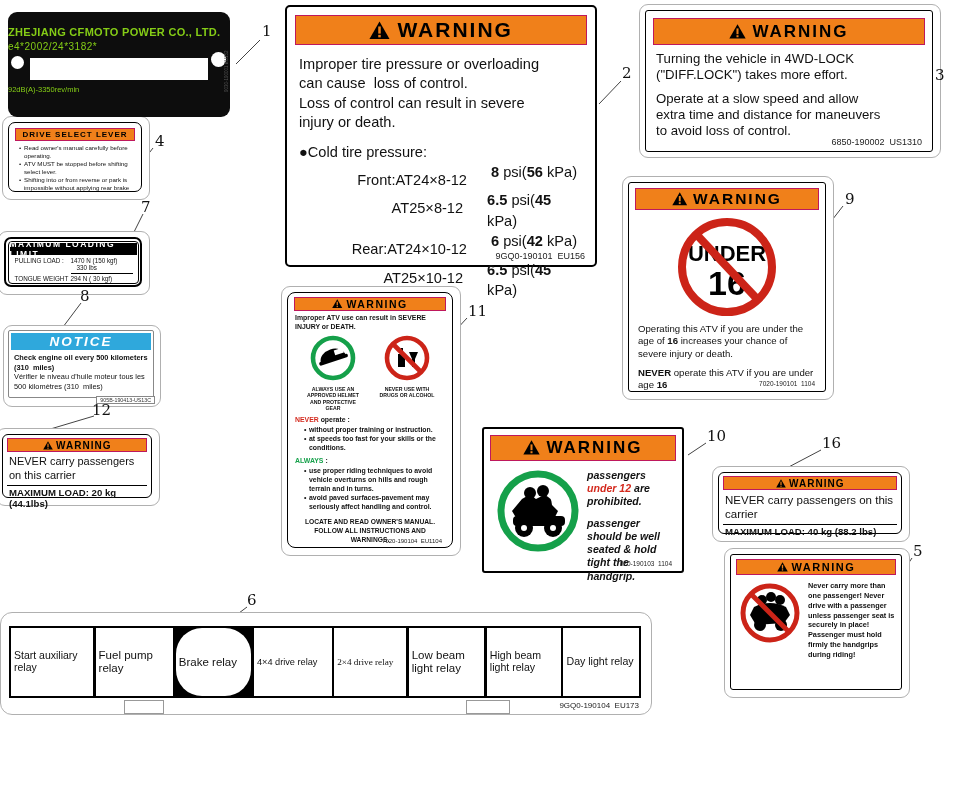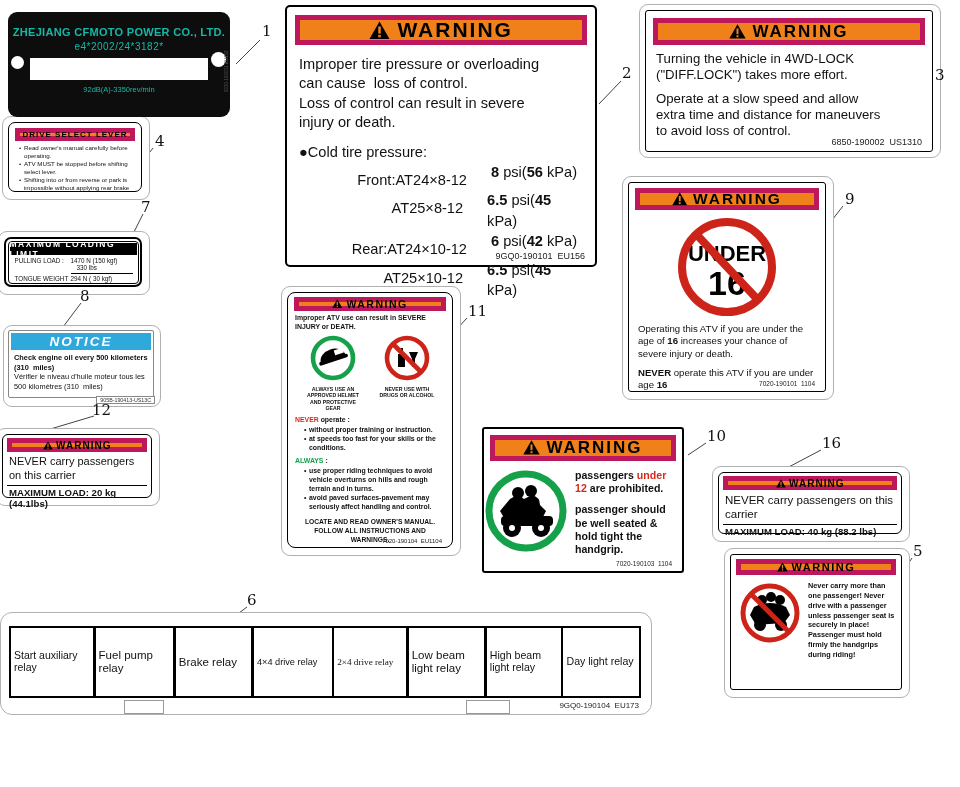--- a/index.html
+++ b/index.html
@@ -5,29 +5,29 @@
   html,body{margin:0;padding:0;background:#fff;}
   #page{position:relative;width:960px;height:787px;background:#fff;overflow:hidden;
         font-family:"Liberation Sans",sans-serif;color:#111;}
   .pre{white-space:pre-wrap;}
   
   .sticker{position:absolute;border:1px solid #b0b0b0;border-radius:9px;background:#fff;}
   
   .lbl{position:absolute;background:#fff;border:1.6px solid #000;border-radius:5px;box-sizing:border-box;}
   .hdr{display:flex;align-items:center;justify-content:center;gap:.35em;
        font-weight:bold;color:#000;box-sizing:border-box;}
-  .hdr.orange{background:#F0801A;border:5px solid #be185d;}
+  .hdr.orange{background:#F0801A;border:1px solid #be185d;}
   .tri{width:1em;height:.9em;flex:0 0 auto;}
   
   .callout{position:absolute;font-family:"DejaVu Serif",serif;font-size:15px;color:#111;}
   #leads{position:absolute;left:0;top:0;pointer-events:none;}
 
   
   .plate{position:absolute;left:8px;top:12px;width:222px;height:105px;background:#0d0d0d;
-         border-radius:9px;color:#14b8a6;text-align:center;}
+         border-radius:9px;color:#84cc16;text-align:left;}
   .plate-company{font-size:11px;font-weight:bold;letter-spacing:.3px;margin-top:14px;}
   .plate-approval{font-size:10px;margin-top:3px;letter-spacing:.5px;}
   .plate-blank{position:absolute;left:22px;top:46px;width:178px;height:22px;background:#fff;}
   .plate-noise{position:absolute;left:0;right:0;top:73px;font-size:7.5px;}
   .plate-hole{position:absolute;width:13px;height:13px;border-radius:50%;background:#fff;}
   .hole-l{left:3px;top:44px;} .hole-r{right:4px;top:40px;width:15px;height:15px;}
   .plate-side{position:absolute;left:224px;top:92px;font-size:4.5px;color:#555;
               transform:rotate(-90deg);transform-origin:left top;white-space:nowrap;}
 
   
@@ -103,21 +103,21 @@
   .u16 .hdr{margin:5px 6px;height:22px;font-size:15.5px;letter-spacing:2px;}
   .u16-circle{position:relative;width:104px;height:104px;margin:2px auto 4px auto;}
   .u16-circle svg{position:absolute;left:0;top:0;}
   .u16-body{padding:0 9px;font-size:9.6px;line-height:1.28;}
   .u16-body p{margin:0 0 7px 0;}
   .u16 .part{font-size:6.5px;}
 
   
   .p12{left:482px;top:427px;width:202px;height:146px;border-width:2px;border-radius:3px;}
   .p12 .hdr{margin:6px;height:26px;font-size:17px;letter-spacing:2px;}
-  .p12-row{display:flex;padding:2px 6px 0 0;gap:7px;}
+  .p12-row{display:flex;padding:2px 6px 0 12px;gap:7px;font-style:italic;}
   .p12-icon{flex:0 0 84px;}
   .p12-text{font-size:10.6px;font-weight:bold;line-height:1.25;}
   .p12-text .red{color:#D42A1E;}
   .p12-text p{margin:0 0 8px 0;}
   .p12 .part{font-size:6.5px;}
 
   
   .onep{left:730px;top:554px;width:172px;height:136px;border-width:1.2px;border-radius:3px;}
   .onep .hdr{margin:4px 5px;height:16px;font-size:11px;letter-spacing:1.5px;}
   .onep-row{display:flex;padding:2px 5px 0 7px;gap:6px;}
@@ -125,21 +125,21 @@
   .onep-text{font-size:7.3px;font-weight:bold;line-height:1.35;}
 
   
   .relay-sticker{left:0px;top:612px;width:630px;height:101px;border-radius:12px;padding-left:20px;}
   .relay-table{position:absolute;left:8px;top:13px;right:10px;height:72px;display:flex;
                border:2.6px solid #000;box-sizing:border-box;background:#000;gap:2.6px;}
   .relay-cell{background:#fff;flex:1;display:flex;align-items:center;box-sizing:border-box;
               padding:2px 3px;font-size:10px;line-height:1.12;}
   .relay-cell:nth-child(1){font-size:10.5px;flex:1.06;}
   .relay-cell:nth-child(2){font-size:11.5px;flex:1.0;}
-  .relay-cell:nth-child(3){font-size:11.5px;flex:0.97;}
+  .relay-cell:nth-child(3){font-size:11.5px;flex:0.97;border-radius:26px;}
   .relay-cell:nth-child(4){font-size:9.2px;flex:1.0;}
   .relay-cell:nth-child(5){font-size:9.2px;flex:0.92;font-family:Liberation Serif, serif;}
   .relay-cell:nth-child(6){font-size:11.5px;flex:0.97;}
   .relay-cell:nth-child(7){font-size:10.6px;flex:0.95;}
   .relay-cell:nth-child(8){font-size:10.6px;flex:0.97;}
   .relay-cell:nth-child(9){font-size:11px;flex:0.92;}
   .relay-part{position:absolute;right:12px;bottom:4px;font-size:8px;color:#222;}
   .relay-tab{position:absolute;height:12px;border:1px solid #999;background:#fff;top:87px;}
   .tab-a{left:123px;width:38px;} .tab-b{left:465px;width:42px;}
 </style>

